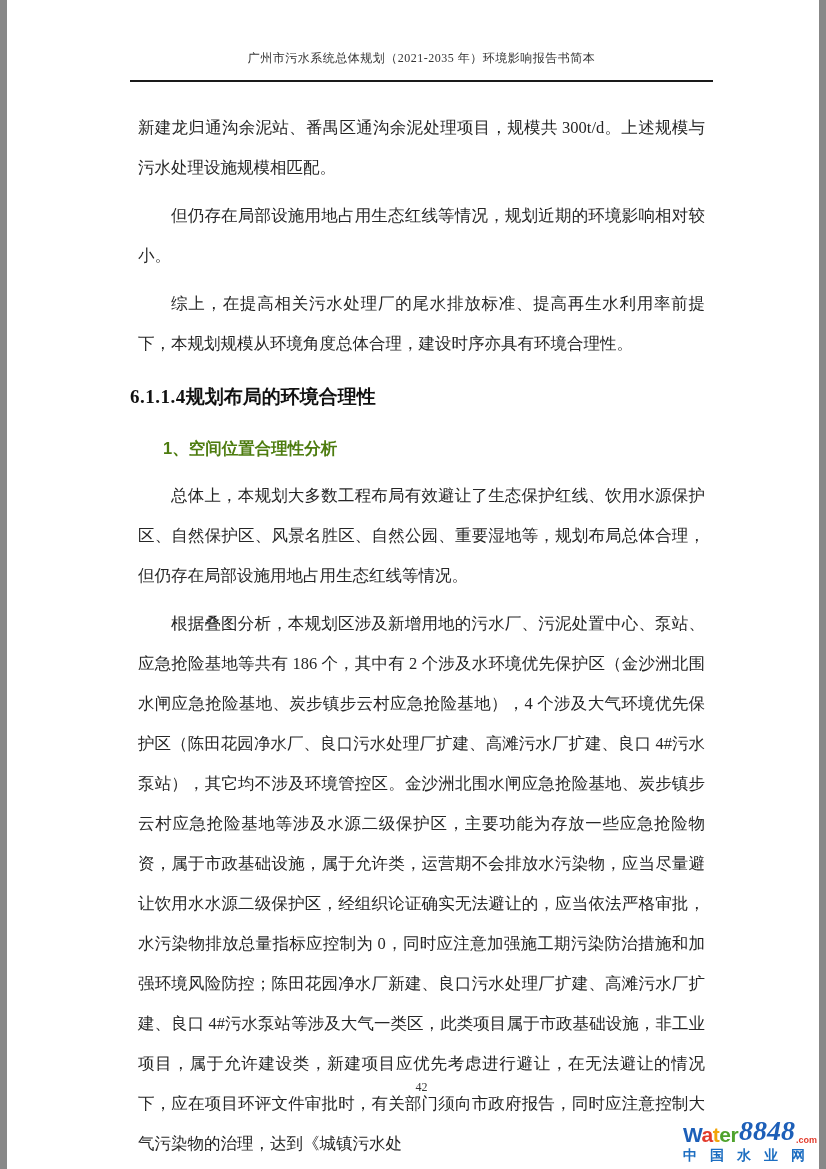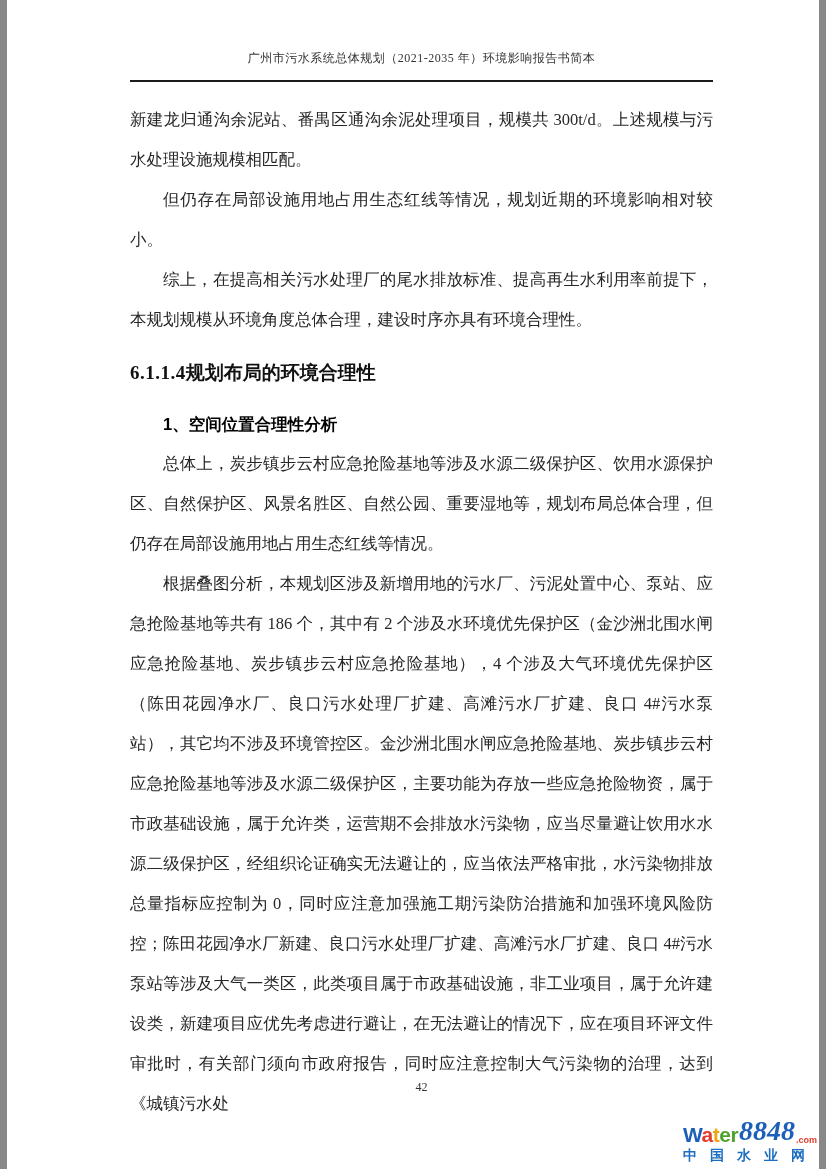--- a/index.html
+++ b/index.html
@@ -29,42 +29,42 @@
   }
   
   .doc-body{
     position:absolute;
     left:123px;top:100px;width:583px;
     font-size:16.5px;
     line-height:40px;
     text-align:justify;
     text-justify:inter-character;
   }
-  .doc-body p{margin:0;}
+  .doc-body p{margin:8px;}
   p.indent{text-indent:2em;}
   .section-heading{
     margin:18px 0 16px 0;
     font-size:19px;
     line-height:30px;
     font-weight:bold;
     font-family:"Liberation Sans","DejaVu Sans",sans-serif;
     color:#111;
     text-align:left;
   }
   .section-heading .num{
     font-family:"Liberation Serif","DejaVu Serif",serif;
     letter-spacing:0.5px;
   }
   .subsection-heading{
     margin:0;
     font-size:16.5px;
     line-height:40px;
     font-weight:bold;
     font-family:"Liberation Sans","DejaVu Sans",sans-serif;
-    color:#000000;
+    color:#4d7c0f;
     text-indent:2em;
     text-align:left;
   }
   
   .page-number{
     position:absolute;
     left:123px;top:1080px;width:583px;
     text-align:center;
     font-size:12px;
     color:#333;
@@ -104,21 +104,21 @@
 
   <div class="doc-body">
     <p>新建龙归通沟余泥站、番禺区通沟余泥处理项目，规模共 300t/d。上述规模与污水处理设施规模相匹配。</p>
     <p class="indent">但仍存在局部设施用地占用生态红线等情况，规划近期的环境影响相对较小。</p>
     <p class="indent">综上，在提高相关污水处理厂的尾水排放标准、提高再生水利用率前提下，本规划规模从环境角度总体合理，建设时序亦具有环境合理性。</p>
 
     <h2 class="section-heading"><span class="num">6.1.1.4</span><span>规划布局的环境合理性</span></h2>
 
     <h3 class="subsection-heading">1、空间位置合理性分析</h3>
 
-    <p class="indent">总体上，炭步镇步云村应急抢险基地等涉及水源二级保护区、饮用水源保护区、自然保护区、风景名胜区、自然公园、重要湿地等，规划布局总体合理，但仍存在局部设施用地占用生态红线等情况。</p>
+    <p class="indent">总体上，本规划大多数工程布局有效避让了生态保护红线、饮用水源保护区、自然保护区、风景名胜区、自然公园、重要湿地等，规划布局总体合理，但仍存在局部设施用地占用生态红线等情况。</p>
     <p class="indent">根据叠图分析，本规划区涉及新增用地的污水厂、污泥处置中心、泵站、应急抢险基地等共有 186 个，其中有 2 个涉及水环境优先保护区（金沙洲北围水闸应急抢险基地、炭步镇步云村应急抢险基地），4 个涉及大气环境优先保护区（陈田花园净水厂、良口污水处理厂扩建、高滩污水厂扩建、良口 4#污水泵站），其它均不涉及环境管控区。金沙洲北围水闸应急抢险基地、炭步镇步云村应急抢险基地等涉及水源二级保护区，主要功能为存放一些应急抢险物资，属于市政基础设施，属于允许类，运营期不会排放水污染物，应当尽量避让饮用水水源二级保护区，经组织论证确实无法避让的，应当依法严格审批，水污染物排放总量指标应控制为 0，同时应注意加强施工期污染防治措施和加强环境风险防控；陈田花园净水厂新建、良口污水处理厂扩建、高滩污水厂扩建、良口 4#污水泵站等涉及大气一类区，此类项目属于市政基础设施，非工业项目，属于允许建设类，新建项目应优先考虑进行避让，在无法避让的情况下，应在项目环评文件审批时，有关部门须向市政府报告，同时应注意控制大气污染物的治理，达到《城镇污水处</p>
   </div>
 
   <div class="page-number">42</div>
 
   <div class="logo">
     <div class="logo-row1">
       <span class="logo-word"><span style="color: rgb(29, 95, 184);">W</span><span style="color: rgb(226, 58, 43);">a</span><span style="color: rgb(242, 165, 10);">t</span><span style="color: rgb(79, 163, 45);">e</span><span style="color: rgb(79, 163, 45);">r</span></span>
       <span class="logo-number" style="color: rgb(29, 95, 184);">8848</span>
       <span class="logo-tld" style="color: rgb(226, 58, 43);">.com</span>

